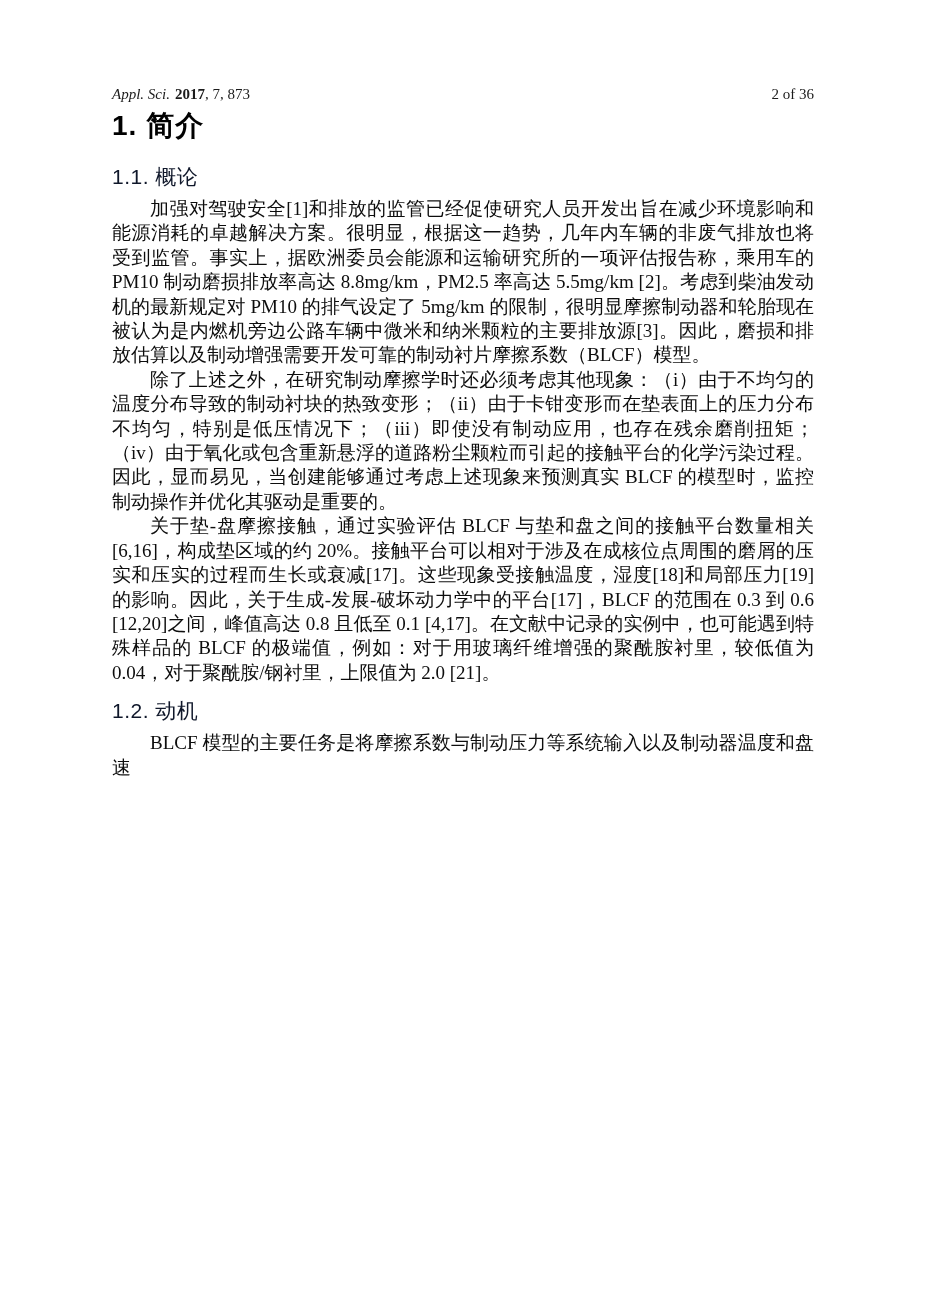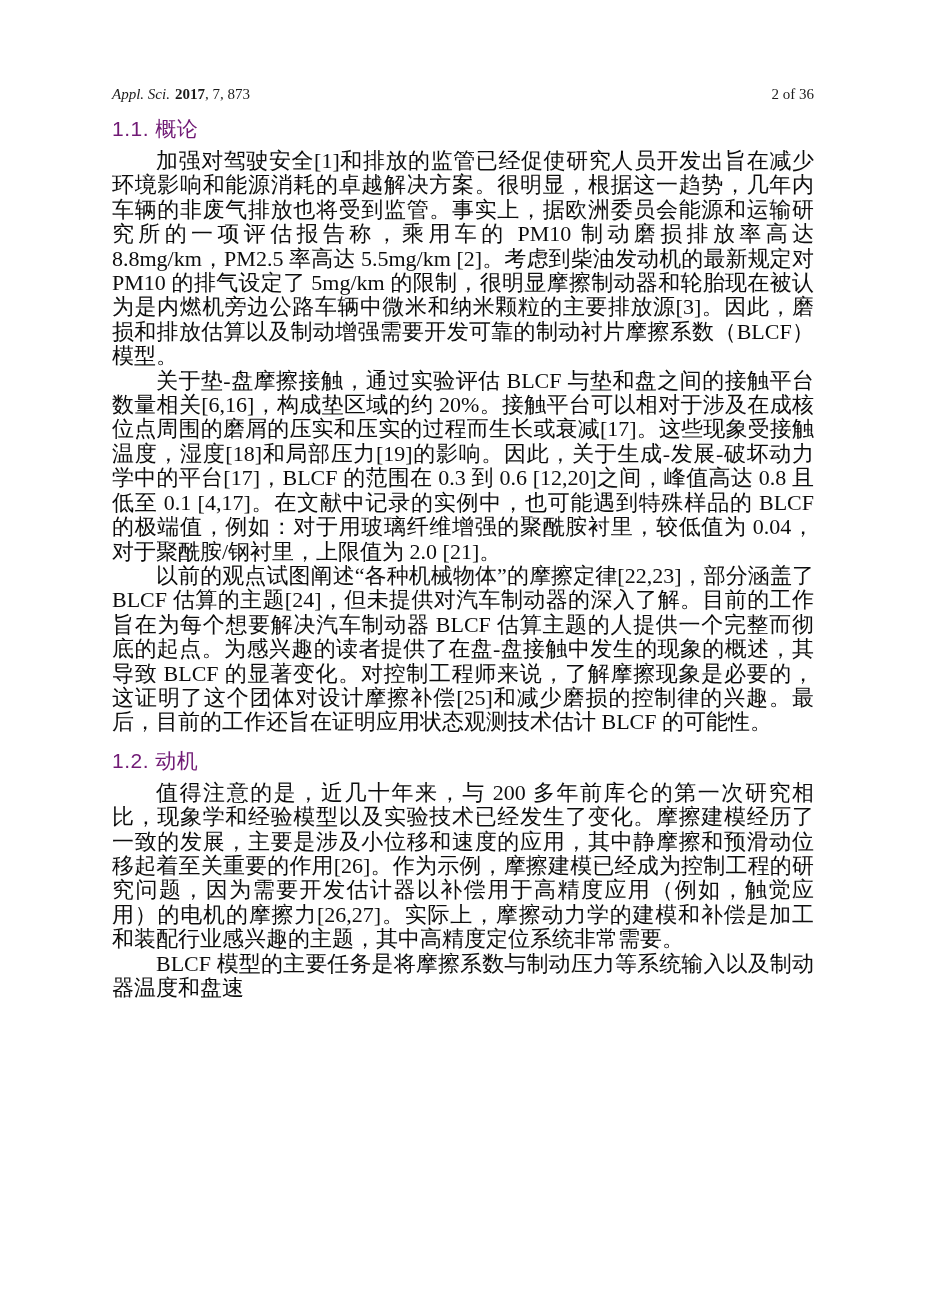--- a/index.html
+++ b/index.html
@@ -40,52 +40,52 @@
     font-size: 28px;
     font-weight: bold;
     color: #000000;
     margin: 2px 0 18px 0;
     letter-spacing: 1px;
   }
   h2.sub-heading {
     font-family: "Liberation Sans", sans-serif;
     font-size: 21px;
     font-weight: normal;
-    color: #701a75;
+    color: #0f172a;
     margin: 12px 0 6px 0;
     letter-spacing: 0.5px;
   }
   h2.sub-heading.motivation { }
   p.body-para {
     font-family: "Liberation Serif", serif;
-    font-size: 22px;
+    font-size: 19px;
     line-height: 24.4px;
     text-align: justify;
     text-indent: 2em;
     margin: 0;
     color: #0d0d0d;
   }
 </style>
 </head>
 <body>
 
 <div class="page">
 
   <div class="page-header">
     <div class="running-head">
       <span class="journal-name">Appl. Sci.</span><span class="journal-year">2017</span><span class="journal-issue">, 7, 873</span>
     </div>
     <div class="page-num">2 of 36</div>
   </div>
 
+  <h1 class="doc-title">1. 简介</h1>
 
   <h2 class="sub-heading">1.1. 概论</h2>
 
   <p class="body-para">加强对驾驶安全[1]和排放的监管已经促使研究人员开发出旨在减少环境影响和能源消耗的卓越解决方案。很明显，根据这一趋势，几年内车辆的非废气排放也将受到监管。事实上，据欧洲委员会能源和运输研究所的一项评估报告称，乘用车的 PM10 制动磨损排放率高达 8.8mg/km，PM2.5 率高达 5.5mg/km [2]。考虑到柴油发动机的最新规定对 PM10 的排气设定了 5mg/km 的限制，很明显摩擦制动器和轮胎现在被认为是内燃机旁边公路车辆中微米和纳米颗粒的主要排放源[3]。因此，磨损和排放估算以及制动增强需要开发可靠的制动衬片摩擦系数（BLCF）模型。</p>
+  <p class="body-para">除了上述之外，在研究制动摩擦学时还必须考虑其他现象：（i）由于不均匀的温度分布导致的制动衬块的热致变形；（ii）由于卡钳变形而在垫表面上的压力分布不均匀，特别是低压情况下；（iii）即使没有制动应用，也存在残余磨削扭矩；（iv）由于氧化或包含重新悬浮的道路粉尘颗粒而引起的接触平台的化学污染过程。因此，显而易见，当创建能够通过考虑上述现象来预测真实 BLCF 的模型时，监控制动操作并优化其驱动是重要的。</p>
   <p class="body-para">关于垫-盘摩擦接触，通过实验评估 BLCF 与垫和盘之间的接触平台数量相关[6,16]，构成垫区域的约 20%。接触平台可以相对于涉及在成核位点周围的磨屑的压实和压实的过程而生长或衰减[17]。这些现象受接触温度，湿度[18]和局部压力[19]的影响。因此，关于生成-发展-破坏动力学中的平台[17]，BLCF 的范围在 0.3 到 0.6 [12,20]之间，峰值高达 0.8 且低至 0.1 [4,17]。在文献中记录的实例中，也可能遇到特殊样品的 BLCF 的极端值，例如：对于用玻璃纤维增强的聚酰胺衬里，较低值为 0.04，对于聚酰胺/钢衬里，上限值为 2.0 [21]。</p>
-  <p class="body-para">以前的观点试图阐述“各种机械物体”的摩擦定律[22,23]，部分涵盖了 BLCF 估算的主题[24]，但未提供对汽车制动器的深入了解。目前的工作旨在为每个想要解决汽车制动器 BLCF 估算主题的人提供一个完整而彻底的起点。为感兴趣的读者提供了在盘-盘接触中发生的现象的概述，其导致 BLCF 的显著变化。对控制工程师来说，了解摩擦现象是必要的，这证明了这个团体对设计摩擦补偿[25]和减少磨损的控制律的兴趣。最后，目前的工作还旨在证明应用状态观测技术估计 BLCF 的可能性。</p>
 
   <h2 class="sub-heading motivation">1.2. 动机</h2>
 
-  <p class="body-para">值得注意的是，近几十年来，与 200 多年前库仑的第一次研究相比，现象学和经验模型以及实验技术已经发生了变化。摩擦建模经历了一致的发展，主要是涉及小位移和速度的应用，其中静摩擦和预滑动位移起着至关重要的作用[26]。作为示例，摩擦建模已经成为控制工程的研究问题，因为需要开发估计器以补偿用于高精度应用（例如，触觉应用）的电机的摩擦力[26,27]。实际上，摩擦动力学的建模和补偿是加工和装配行业感兴趣的主题，其中高精度定位系统非常需要。</p>
   <p class="body-para">BLCF 模型的主要任务是将摩擦系数与制动压力等系统输入以及制动器温度和盘速</p>
 
 </div>
 
 </body></html>

